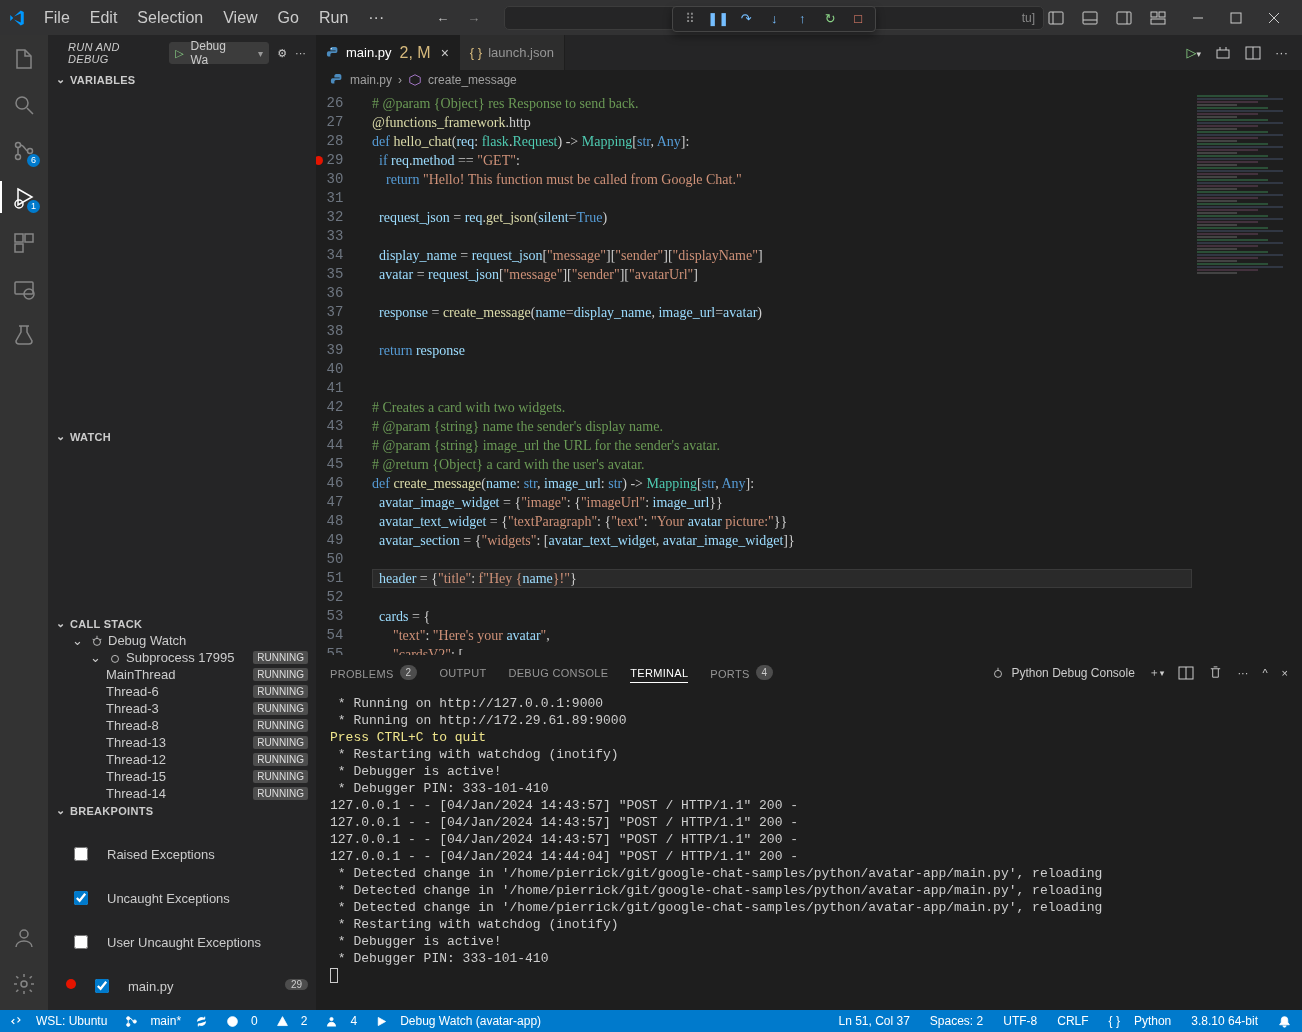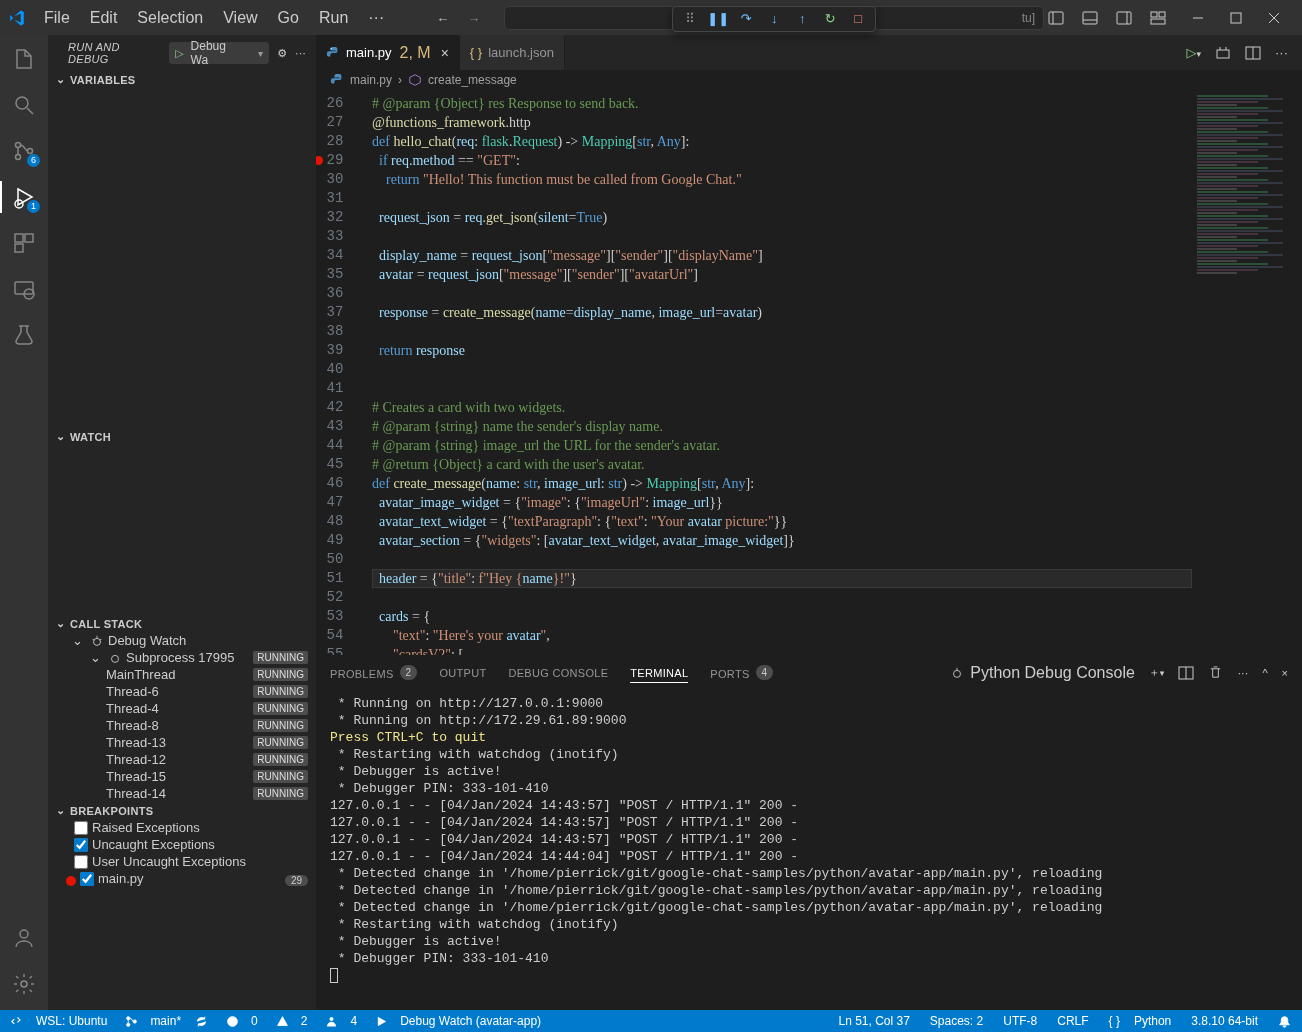--- a/index.html
+++ b/index.html
@@ -57,21 +57,21 @@
 .callstack-body { font-size:13px; }
 .cs-row { display:flex; align-items:center; padding:1px 8px 1px 8px; gap:4px; }
 .cs-row .name { flex:1; white-space:nowrap; overflow:hidden; text-overflow:ellipsis;}
 .cs-row .tag { background:#4d4d4d; color:#ddd; font-size:10px; padding:1px 4px; border-radius:2px; text-transform:uppercase;}
 .cs-row.indent1 { padding-left:24px;}
 .cs-row.indent2 { padding-left:42px;}
 .cs-row.indent3 { padding-left:58px;}
 .cs-row .chev { width:14px; }
 .cs-row .bug { width:14px; height:14px; }
 
-.bp-row { display:flex; align-items:flex-end; padding:1px 8px 1px 26px; gap:4px; font-size:13px;}
+.bp-row { display:flex; align-items:flex-start; padding:1px 8px 1px 26px; gap:19px; font-size:13px;margin-top:27px;}
 .bp-row input[type=checkbox]{ accent-color:#007acc; width:14px; height:14px;}
 .bp-row .dot { width:10px; height:10px; border-radius:50%; background:#e51400;}
 .bp-row .count { margin-left:auto; background:#4d4d4d; color:#ccc; border-radius:8px; font-size:10px; padding:0 6px;}
 
 .editor-area { flex:1; display:flex; flex-direction:column; background:#1e1e1e; overflow:hidden;}
 .tabs { display:flex; background:#252526; height:35px; align-items:stretch;}
 .tab { display:flex; align-items:center; padding:0 10px; gap:6px; font-size:13px; color:#969696; border-right:1px solid #1e1e1e; cursor:pointer; background:#2d2d2d;}
 .tab.active { background:#1e1e1e; color:#fff;}
 .tab .mod { color:#d7ba7d; margin-left:2px; font-size:16px;}
 .tab .close { color:#ccc; margin-left:4px; font-size:14px;}
@@ -96,21 +96,21 @@
 .minimap .mm.c4 { background:#888; width:40%;}
 
 .tok-cm{color:#6a9955}.tok-kw{color:#569cd6}.tok-fn{color:#dcdcaa}.tok-cl{color:#4ec9b0}.tok-st{color:#ce9178}.tok-vr{color:#9cdcfe}
 
 .panel-area { height:355px; display:flex; flex-direction:column; border-top:1px solid #1e1e1e; background:#1e1e1e;}
 .panel-tabs { display:flex; align-items:center; height:33px; padding:0 14px; gap:22px; font-size:11px; color:#969696;}
 .panel-tabs .ptab { cursor:pointer; display:flex; align-items:flex-end; gap:6px; letter-spacing:0.3px;}
 .panel-tabs .ptab.active { color:#fff; border-bottom:1px solid #fff; padding-bottom:3px; margin-bottom:-4px;}
 .panel-tabs .pcount { background:#4d4d4d; color:#ccc; border-radius:8px; font-size:10px; padding:0 6px; line-height:15px;}
 .panel-tabs .pright { margin-left:auto; display:flex; align-items:center; gap:14px; color:#ccc;}
-.panel-tabs .pright .lbl { display:flex; align-items:center; gap:6px; font-size:16px;justify-content:flex-end;}
+.panel-tabs .pright .lbl { display:flex; align-items:center; gap:6px; font-size:12px;justify-content:flex-end;}
 
 .terminal { flex:1; font-family:Consolas,"Courier New",monospace; font-size:13px; line-height:17px; padding:6px 14px; color:#ccc; white-space:pre; overflow:hidden;}
 .terminal .ty { color:#f0e68c;}
 .terminal .tcur { display:inline-block; width:8px; height:15px; border:1px solid #ccc; vertical-align:middle;}
 
 .status-bar { height:22px; background:#007acc; color:#fff; display:flex; align-items:center; font-size:12px; padding:0 8px; gap:12px;}
 .status-bar .sb-item { display:flex; align-items:flex-end; gap:12px; cursor:pointer; padding:0 3px;}
 .status-bar .sb-right { margin-left:auto; display:flex; align-items:center; gap:14px;}
 .status-bar svg { width:13px; height:13px; fill:currentColor; }
 
@@ -293,21 +293,21 @@
       <div id="threads-mount">
           <div class="cs-row indent3">
             <span class="name">MainThread</span>
             <span class="tag">RUNNING</span>
           </div>
           <div class="cs-row indent3">
             <span class="name">Thread-6</span>
             <span class="tag">RUNNING</span>
           </div>
           <div class="cs-row indent3">
-            <span class="name">Thread-4</span>
+            <span class="name">Thread-3</span>
             <span class="tag">RUNNING</span>
           </div>
           <div class="cs-row indent3">
             <span class="name">Thread-8</span>
             <span class="tag">RUNNING</span>
           </div>
           <div class="cs-row indent3">
             <span class="name">Thread-13</span>
             <span class="tag">RUNNING</span>
           </div>

